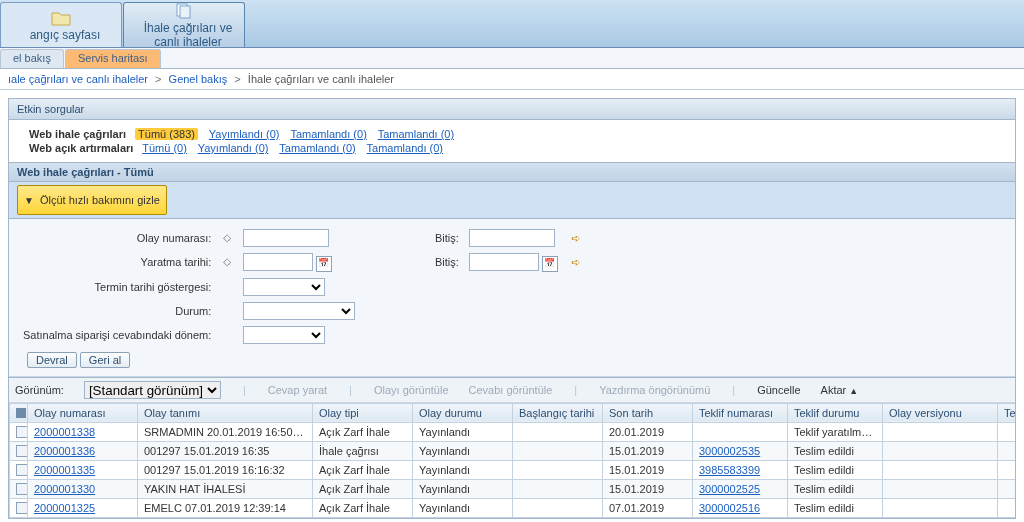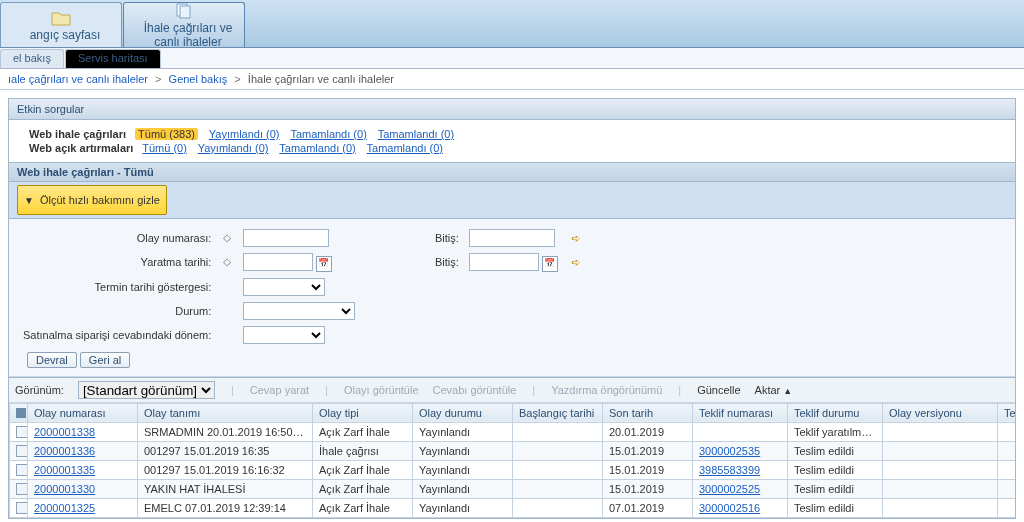--- a/index.html
+++ b/index.html
@@ -53,21 +53,21 @@
     background: #f3f6fa;
     border-bottom: 1px solid #a9b7c7;
     height: 20px;
     display: flex;
     align-items: stretch;
   }
   .secrow .stab {
     border: 1px solid #b6c6d5;
     border-bottom: none;
     border-radius: 3px 3px 0 0;
-    background: #000000;
+    background: #fdba74;
     padding: 2px 12px;
     margin: 1px 1px 0 0;
     color: #3c5f85;
     font-size: 11px;
   }
   .secrow .stab.active {
     background: #dde8f2;
   }
   
   .crumbs {
@@ -211,21 +211,21 @@
     padding: 4px 10px;
   }
   
   .tblbar {
     border-top: 1px solid #a2b6cc;
     padding: 3px 6px;
     background: #eef3f8;
     border-bottom: 1px solid #cad7e4;
     display: flex;
     align-items: center;
-    gap: 14px;
+    gap: 20px;
   }
   .tblbar .disabled {
     color: #9eaab7;
   }
   .tblbar .divider {
     color: #b6c6d5;
     margin: 0 2px;
   }
   .tblbar select {
     border: 1px solid #9fb4c9;

